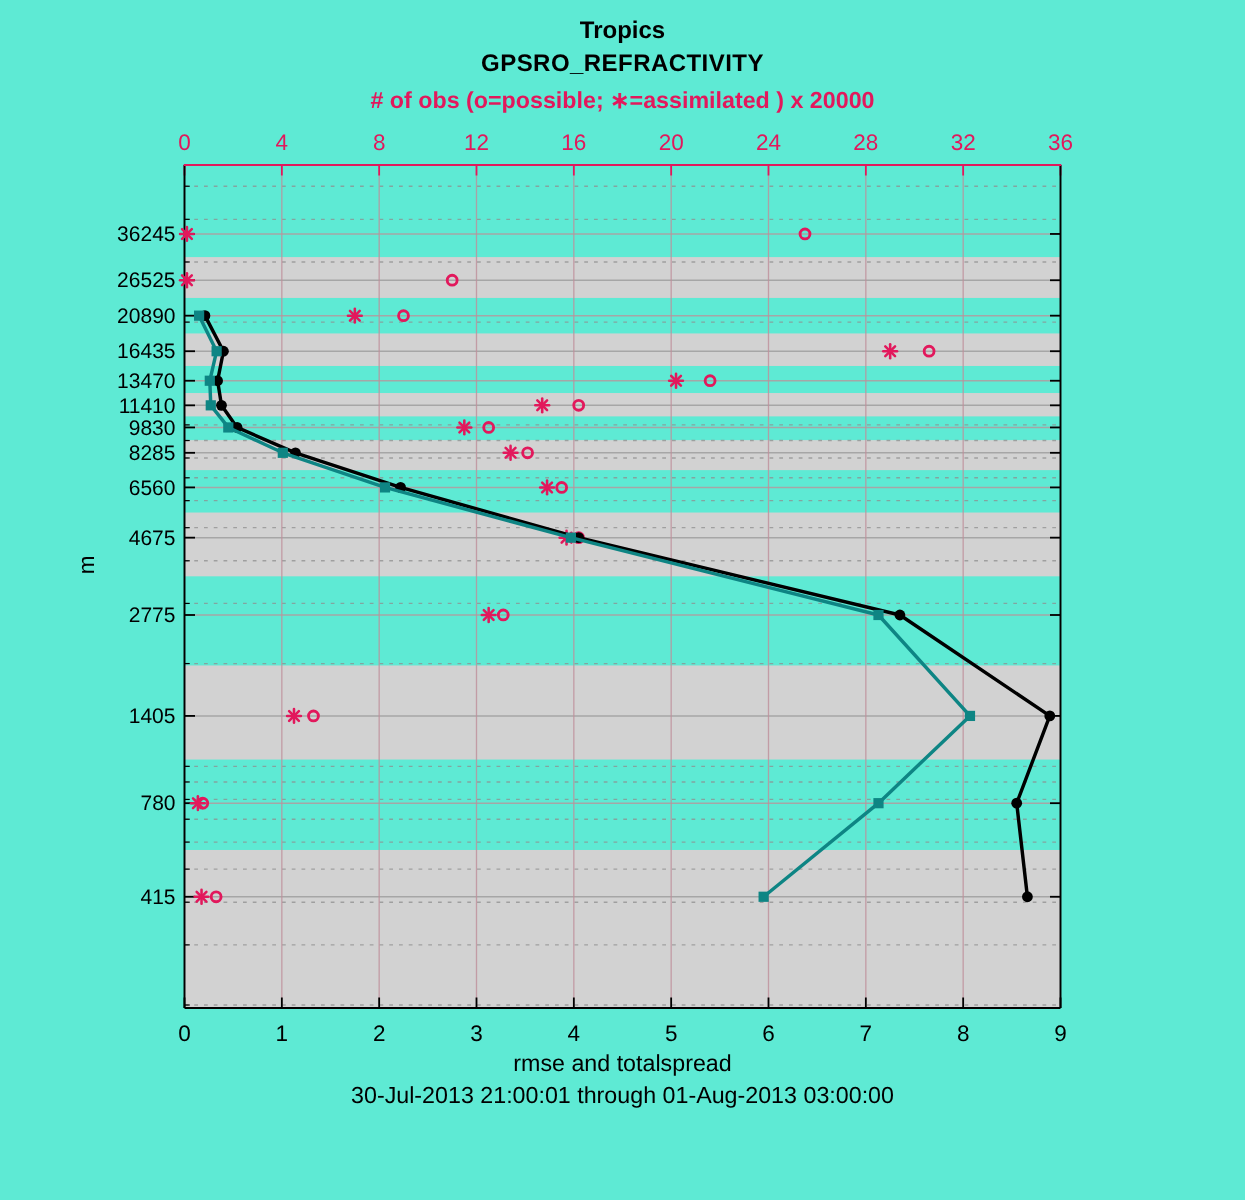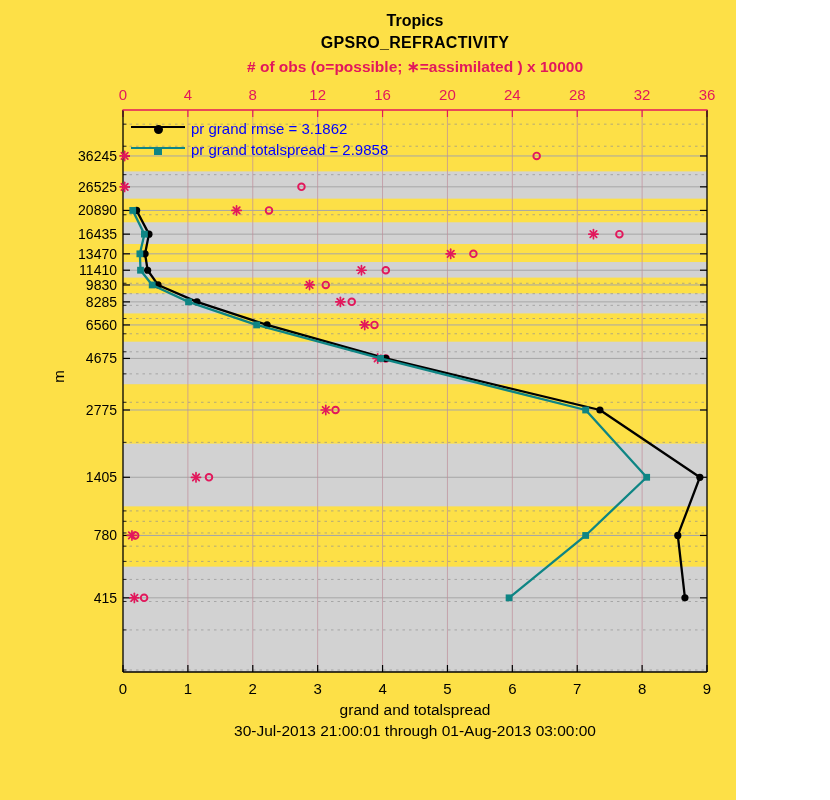--- a/index.html
+++ b/index.html
@@ -1,17 +1,17 @@
 <!DOCTYPE html>
 <html><head>
 <meta charset="utf-8">
 <style>
   html,body{margin:0;padding:0;background:#ffffff;}
   #figure{
-    position:relative;width:736px;height:800px;background:#fde047;
+    position:relative;width:830px;height:800px;background:#5eead4;
     font-family:"Liberation Sans", sans-serif;color:#000;overflow:hidden;
   }
   .abs{position:absolute;}
   .ctr{left:123px;width:584px;text-align:center;}
   #title{top:12px;font-size:16px;font-weight:bold;}
   #subtitle{top:34px;font-size:16px;font-weight:bold;letter-spacing:.3px;}
   #obs-label{top:58px;font-size:15.5px;font-weight:bold;}
   #xlabel{top:701px;font-size:15.5px;}
   #timespan{top:722px;font-size:15.5px;}
   #footer{top:768px;left:0;width:830px;text-align:center;font-size:7.6px;color:#111;}
@@ -24,21 +24,21 @@
   .legend-label{font-size:15px;white-space:nowrap;}
   svg text{font-family:"Liberation Sans", sans-serif;}
 </style>
 </head>
 <body>
 
 <div id="figure">
 
   <div id="title" class="abs ctr">Tropics</div>
   <div id="subtitle" class="abs ctr">GPSRO_REFRACTIVITY</div>
-  <div id="obs-label" class="abs ctr" style="color: rgb(226, 24, 92);"># of obs (o=possible; ∗=assimilated ) x 10000</div>
+  <div id="obs-label" class="abs ctr" style="color: rgb(226, 24, 92);"># of obs (o=possible; ∗=assimilated ) x 20000</div>
 
   <svg id="plot" class="abs" width="830" height="800" viewBox="0 0 830 800" style="left:0;top:0;">
       <rect x="123" y="171.3972669363215" width="584" height="27.237019687535877" fill="#d2d2d2"></rect>
       <rect x="123" y="222.2947873111703" width="584" height="21.68981288848306" fill="#d2d2d2"></rect>
       <rect x="123" y="262.0224574980783" width="584" height="15.571488710812389" fill="#d2d2d2"></rect>
       <rect x="123" y="293.41344383614046" width="584" height="19.99156100971493" fill="#d2d2d2"></rect>
       <rect x="123" y="341.6892625430156" width="584" height="42.52591836466581" fill="#d2d2d2"></rect>
       <rect x="123" y="443.638573364713" width="584" height="62.73120729594825" fill="#d2d2d2"></rect>
       <rect x="123" y="566.649395836484" width="584" height="105.35060416351598" fill="#d2d2d2"></rect>
       <line x1="123" y1="670.0027923235672" x2="707" y2="670.0027923235672" stroke="#8f8f8f" stroke-width="0.9" stroke-dasharray="2.5 4" opacity="0.75"></line>
@@ -284,31 +284,17 @@
       <text x="117" y="289.7614305635795" text-anchor="end" font-size="14" fill="#000">9830</text>
       <text x="117" y="306.66545710870145" text-anchor="end" font-size="14" fill="#000">8285</text>
       <text x="117" y="329.7445525830094" text-anchor="end" font-size="14" fill="#000">6560</text>
       <text x="117" y="363.2339725030217" text-anchor="end" font-size="14" fill="#000">4675</text>
       <text x="117" y="414.79638931234126" text-anchor="end" font-size="14" fill="#000">2775</text>
       <text x="117" y="482.08075741708467" text-anchor="end" font-size="14" fill="#000">1405</text>
       <text x="117" y="540.2588039042379" text-anchor="end" font-size="14" fill="#000">780</text>
       <text x="117" y="602.6399877687301" text-anchor="end" font-size="14" fill="#000">415</text>
     </svg>
 
-  <div id="legend" class="abs">
-    <div class="legend-row">
-      <span class="legend-sample" id="ls0" style="border-top: 2.6px solid rgb(0, 0, 0);">
-        <span class="legend-marker" id="lm0" style="background: rgb(0, 0, 0);"></span>
-      </span>
-      <span class="legend-label" style="color: rgb(0, 0, 255);">pr grand rmse = 3.1862</span>
-    </div>
-    <div class="legend-row">
-      <span class="legend-sample" id="ls1" style="border-top: 2.6px solid rgb(14, 133, 132);">
-        <span class="legend-marker square" id="lm1" style="background: rgb(14, 133, 132);"></span>
-      </span>
-      <span class="legend-label" style="color: rgb(0, 0, 255);">pr grand totalspread = 2.9858</span>
-    </div>
-  </div>
 
   <div id="ylabel" class="abs">m</div>
-  <div id="xlabel" class="abs ctr">grand and totalspread</div>
+  <div id="xlabel" class="abs ctr">rmse and totalspread</div>
   <div id="timespan" class="abs ctr">30-Jul-2013 21:00:01 through 01-Aug-2013 03:00:00</div>
 </div>
 
 </body></html>

